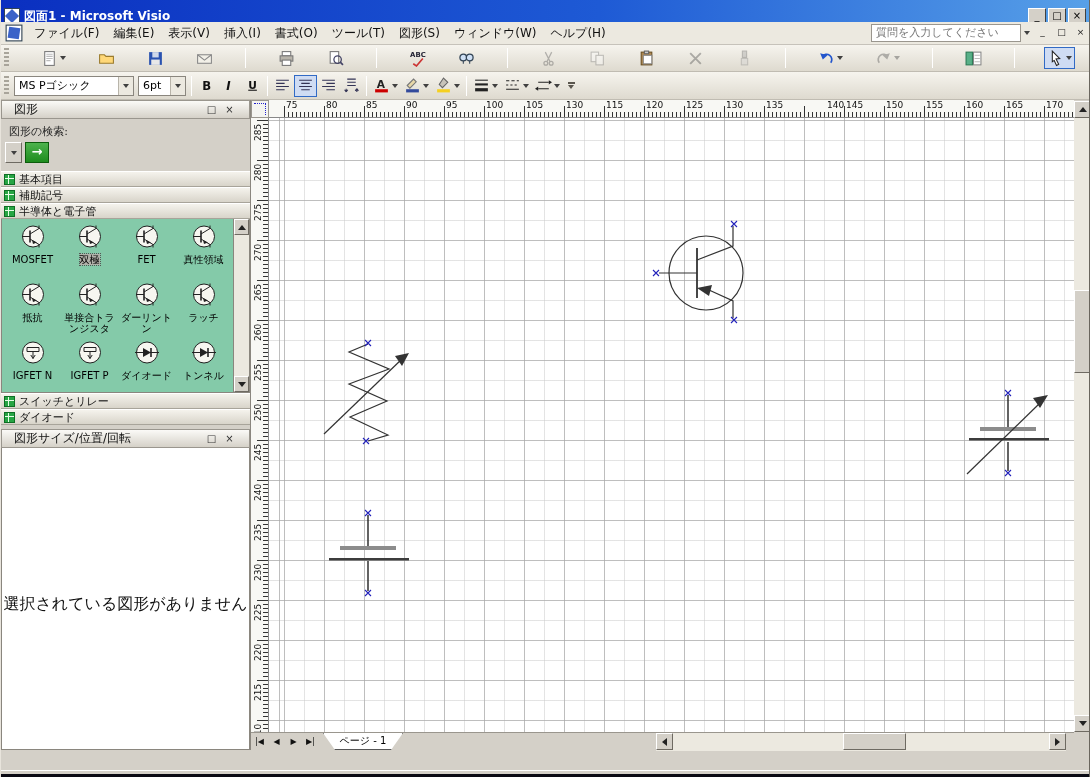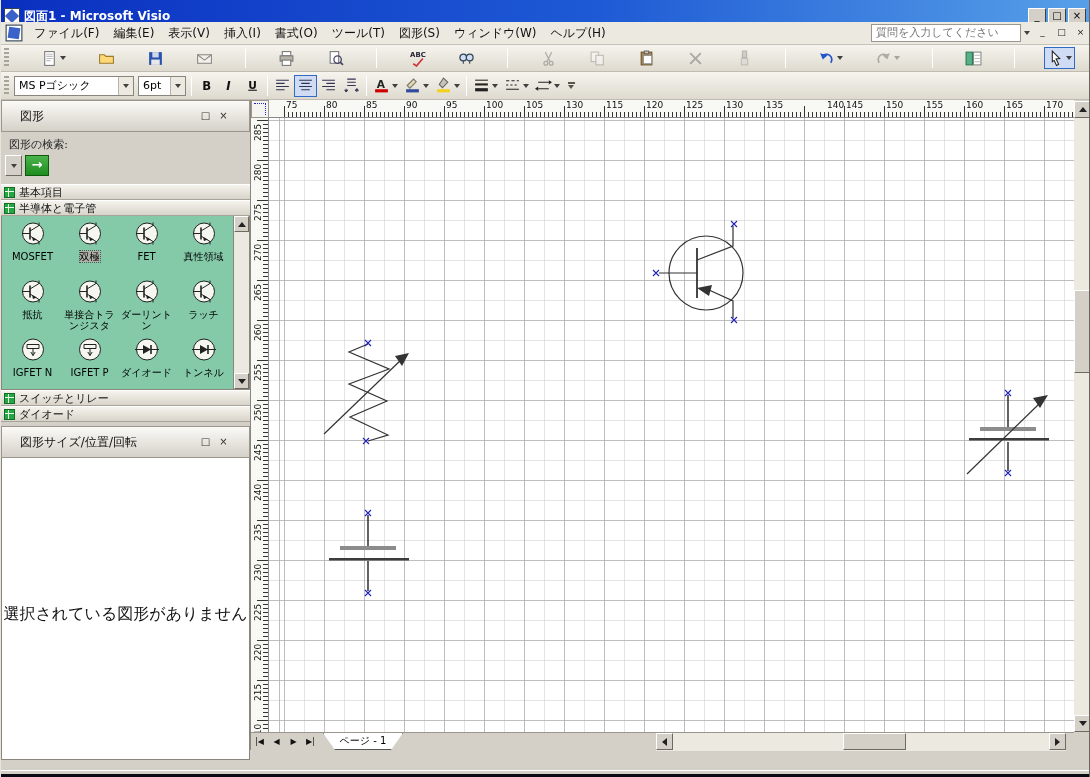--- a/index.html
+++ b/index.html
@@ -36,21 +36,21 @@
   .tb .dd{margin-left:2px;}
   .combo{height:20px;background:#fff;border:1px solid #8a867e;display:flex;align-items:center;font-size:11px;flex:none;margin:0 2px;}
   .combo .val{flex:1;padding:0 4px;white-space:nowrap;overflow:hidden;}
   .combo .cbtn{width:15px;height:100%;background:#ece9e0;border-left:1px solid #b8b4aa;display:flex;align-items:center;justify-content:center;}
   .overflow{width:12px;height:22px;display:flex;flex-direction:column;align-items:center;justify-content:center;gap:1px;margin:0 2px;flex:none;}
   .overflow i{display:block;width:7px;height:2px;background:#5a564e;}
   .overflow .tri-down{border-top-color:#5a564e;}
 
   
   .left-panel{position:absolute;left:0;top:100px;width:250px;height:650px;background:#d4d0c8;border-right:1px solid #8a867e;}
-  .panel-title{height:32px;background:linear-gradient(#fbfaf7,#d5d1c8);border:1px solid #9a968e;display:flex;align-items:center;font-size:12px;padding:0 18px;color:#111;}
+  .panel-title{height:19px;background:linear-gradient(#fbfaf7,#d5d1c8);border:1px solid #9a968e;display:flex;align-items:center;font-size:12px;padding:0 12px;color:#111;}
   .panel-title .pbtn{width:15px;height:14px;margin-left:3px;text-align:center;font-size:10px;line-height:13px;color:#333;}
   .panel-title .sp{flex:1;}
   .search-label{font-size:11px;padding:5px 0 2px 8px;color:#222;}
   .search-row{display:flex;align-items:center;padding:1px 4px;}
   .search-input{width:178px;height:21px;border:1px solid #8a867e;border-right:none;background:#fff;font-size:11px;color:#222;padding:1px 3px;}
   .search-ddbtn{width:17px;height:21px;background:#d4d0c8;border:1px solid;border-color:#fff #6e6a62 #6e6a62 #fff;display:flex;align-items:center;justify-content:center;}
   .go-btn{width:24px;height:21px;margin-left:3px;background:linear-gradient(#4db34d,#1e8c1e);border:1px solid #0c5c0c;color:#fff;font-size:13px;line-height:18px;text-align:center;font-weight:bold;}
   .sgroup{height:16px;background:linear-gradient(#f5f3ed,#d8d4ca);border-top:1px solid #fff;border-bottom:1px solid #a8a49a;display:flex;align-items:center;font-size:11px;color:#111;padding:0 3px;}
   .sgroup .gicon{width:11px;height:11px;margin-right:4px;background:#27a544;border:1px solid #0d6e24;position:relative;flex:none;}
   .sgroup .gicon:before{content:"";position:absolute;left:3px;top:0;bottom:0;width:1px;background:#e6ffe6;}
@@ -589,20 +589,24 @@
       <div class="search-ddbtn">
           <span class="tri-down"></span>
         </div>
       <div class="go-btn">→</div>
     </div>
     <div style="height:7px;"></div>
     <div id="groups-top">
         <div class="sgroup">
           <span class="gicon"></span>
           <span>基本項目</span>
+        </div>
+        <div class="sgroup">
+          <span class="gicon"></span>
+          <span>補助記号</span>
         </div>
         <div class="sgroup">
           <span class="gicon"></span>
           <span>半導体と電子管</span>
         </div>
       </div>
     <div class="stencil-body">
       <div id="stencil-grid" class="stencil-grid">
           <div class="sitem">
             <span><svg width="28" height="27" viewBox="0 0 28 26">

